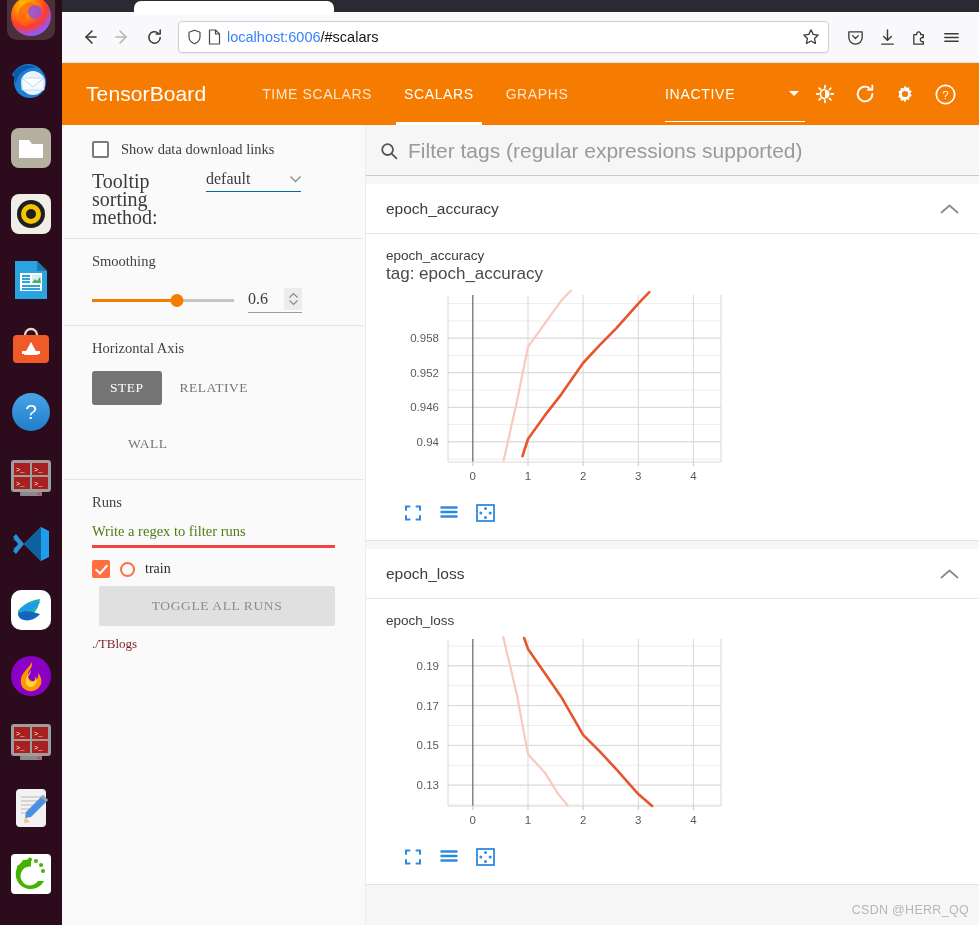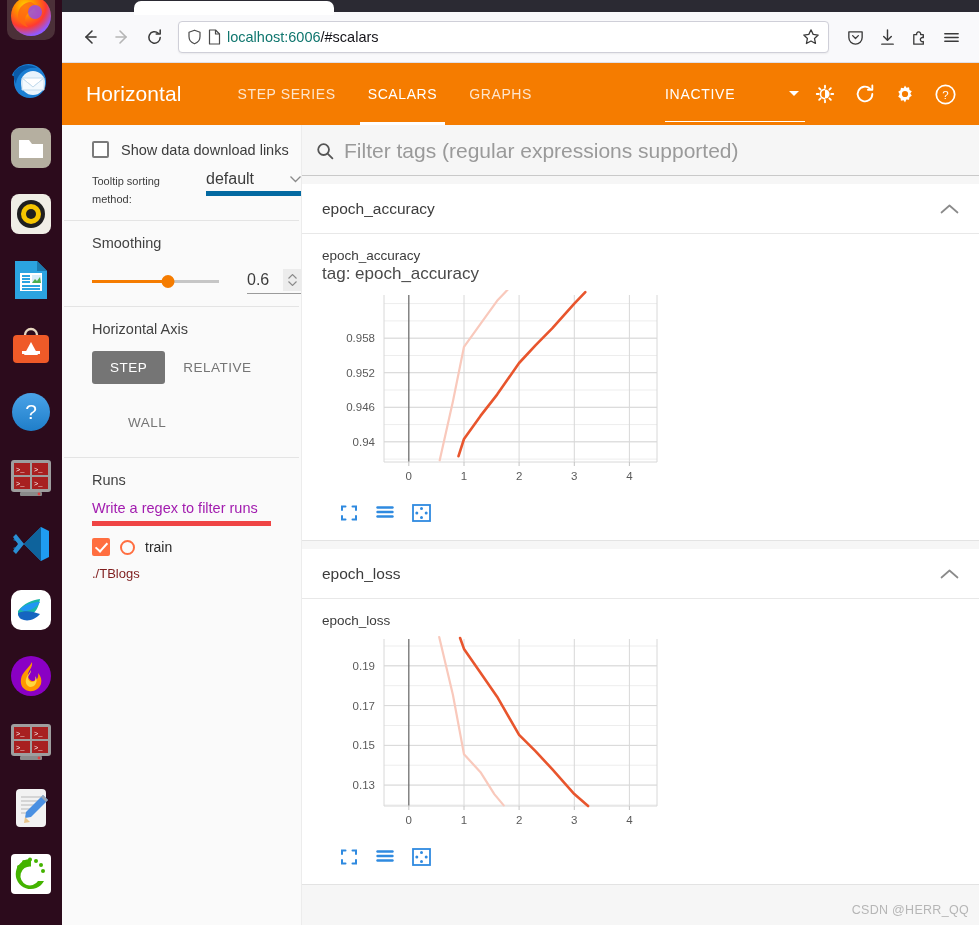--- a/index.html
+++ b/index.html
@@ -49,21 +49,21 @@
   }
   .urlbar {
     flex: 1; height: 32px; margin: 0 10px 0 8px; background: #fff;
     border: 1px solid #cfcfd8; border-radius: 4px;
     display: flex; align-items: center; padding: 0 8px; gap: 6px;
     box-shadow: 0 1px 2px rgba(0,0,0,.06);
   }
   .url-text {
     flex: 1; font-size: 14.5px; color: #15141a; white-space: nowrap; overflow: hidden;
   }
-  .url-text .host { color: #0f766e; margin-top: 33px; }
+  .url-text .host { color: #3b82f6; margin-top: 33px; }
   .url-text .path { color: #15141a; }
 
   
   .tb-header {
     height: 62px; background: #f57c00;
     display: flex; align-items: center; position: relative;
   }
   .tb-logo {
     color: #fff; font-size: 21px; margin-left: 24px; margin-right: 40px;
     letter-spacing: .1px; white-space: nowrap;
@@ -92,75 +92,74 @@
   .caret { width: 22px; display: flex; align-items: center; justify-content: center; }
   .tb-icon-btn {
     width: 40px; height: 40px; display: flex; align-items: center; justify-content: center;
   }
 
   
   .tb-body { display: flex; height: calc(925px - 12px - 51px - 62px); background: #fff; }
 
   
   .sidebar {
-    width: 240px; flex: none; background: #fafafa; overflow: hidden;
-    border-right: 1px solid #ececec; position: relative;
+    width: 304px; flex: none; background: #fafafa; overflow: hidden;
+    border-right: 1px solid #ececec; position: relative; font-family: Liberation Serif, serif;
   }
   .sb-section { padding: 14px 0 12px 0; }
   .sb-divider { height: 1px; background: #e4e4e4; margin: 0 2px; }
   .cb-row { display: flex; align-items: center; gap: 12px; padding: 2px 0 2px 30px; white-space: nowrap; }
   .cb-row .lbl { font-size: 14.5px; color: #3c3c3c; }
   .cbox {
     width: 17px; height: 17px; border: 2px solid #7b7b7b; border-radius: 2px;
     flex: none; background: #fff; position: relative;
   }
   .cbox.checked { background: #757575; border-color: #757575; }
   .cbox.checked::after {
     content: ""; position: absolute; left: 4.5px; top: 1px; width: 5px; height: 9.5px;
     border: solid #fff; border-width: 0 2px 2px 0; transform: rotate(42deg);
   }
   .tooltip-row {
     display: flex; align-items: flex-start; padding: 12px 0 0 30px; gap: 6px;
   }
-  .tooltip-label { font-size: 11px; color: #3c3c3c; width: 108px; line-height: 18px; }
+  .tooltip-label { font-size: 20px; color: #3c3c3c; width: 108px; line-height: 18px; }
   .select {
-    width: 95px; border-bottom: 5px solid #0369a1; display: flex;
+    width: 95px; border-bottom: 1px solid #0369a1; display: flex;
     align-items: center; justify-content: space-between; padding-bottom: 3px;
     margin-top: -2px;
   }
   .select .val { font-size: 16px; color: #3c3c3c; }
   .sec-title { font-size: 14.5px; color: #424242; padding-left: 30px; }
   .slider-row { display: flex; align-items: center; padding: 0 0 0 30px; margin-top: 18px; gap: 14px; }
   .slider { position: relative; width: 142px; height: 18px; display: flex; align-items: center; }
   .slider .track { position: absolute; left: 0; right: 0; height: 2.5px; background: #c6c6c6; }
   .slider .fill { position: absolute; left: 0; width: 60%; height: 2.5px; background: #f57c00; }
   .slider .thumb {
     position: absolute; left: 60%; width: 13px; height: 13px; border-radius: 50%;
     background: #f57c00; transform: translateX(-50%);
   }
   .numbox {
     display: flex; align-items: center; gap: 6px; border-bottom: 1px solid #9b9b9b;
     padding-bottom: 2px;
-    margin-left: 14px;
   }
   .numbox .num { font-size: 16px; color: #3c3c3c; width: 30px; }
   .stepper {
     width: 18px; height: 22px; background: #ececec; display: flex;
     flex-direction: column; align-items: center; justify-content: center; gap: 2px;
   }
   .axis-btns { display: flex; align-items: center; padding-left: 30px; margin-top: 14px; }
   .axis-btn {
     padding: 9px 18px; font-size: 13.5px; letter-spacing: .5px; color: #757575;
     border-radius: 3px;
   }
   .axis-btn.active { background: #757575; color: #fff; }
   .axis-btn.wall { margin-top: 8px; margin-left: 18px; }
   .runs-input {
-    margin: 12px 30px 0 30px; border-bottom: 5px solid #ef4444; padding-bottom: 5px;
-    font-size: 14.5px; color: #a21caf;
+    margin: 12px 30px 0 30px; border-bottom: 3px solid #ef4444; padding-bottom: 5px;
+    font-size: 14.5px; color: #4d7c0f;
   }
   .run-row { display: flex; align-items: center; gap: 10px; padding: 12px 0 0 30px; }
   .run-cb {
     width: 18px; height: 18px; border-radius: 2px; background: #ff6e40; position: relative; flex: none;
   }
   .run-cb::after {
     content: ""; position: absolute; left: 5.5px; top: 2px; width: 5px; height: 10px;
     border: solid #fff; border-width: 0 2.2px 2.2px 0; transform: rotate(42deg);
   }
   .run-circle {
@@ -438,23 +437,23 @@
           <g stroke="#3a3a3a" stroke-width="1.6" stroke-linecap="round">
             <line x1="3" y1="6" x2="17" y2="6"></line>
               <line x1="3" y1="10" x2="17" y2="10"></line>
               <line x1="3" y1="14" x2="17" y2="14"></line>
           </g>
         </svg>
       </div>
     </div>
 
     <div class="tb-header">
-      <div class="tb-logo">Horizontal</div>
+      <div class="tb-logo">TensorBoard</div>
       <div class="tb-tabs">
-        <div class="tb-tab">STEP SERIES</div>
+        <div class="tb-tab">TIME SCALARS</div>
         <div class="tb-tab active">SCALARS</div>
         <div class="tb-tab">GRAPHS</div>
       </div>
       <div class="tb-right">
         <div class="tb-inactive-wrap">
           <div class="tb-inactive">INACTIVE</div>
           <div class="caret">
             <svg width="12" height="8" viewBox="0 0 12 8">
               <path d="M1 1l5 5 5-5" fill="#fff"></path>
             </svg>
@@ -549,20 +548,21 @@
         <div class="sb-divider" style="margin-top:6px"></div>
 
         <div class="sb-section">
           <div class="sec-title">Runs</div>
           <div class="runs-input">Write a regex to filter runs</div>
           <div class="run-row">
             <div class="run-cb"></div>
             <div class="run-circle"></div>
             <span class="run-name">train</span>
           </div>
+          <div class="toggle-all">TOGGLE ALL RUNS</div>
           <div class="logdir">./TBlogs</div>
         </div>
       </div>
 
       <div class="main">
 
         <div class="filter-bar">
           <svg width="18" height="18" viewBox="0 0 18 18">
             <circle cx="7.6" cy="7.6" r="5.4" fill="none" stroke="#555" stroke-width="1.8"></circle>
             <line x1="11.6" y1="11.6" x2="16.4" y2="16.4" stroke="#555" stroke-width="1.8" stroke-linecap="round"></line>

